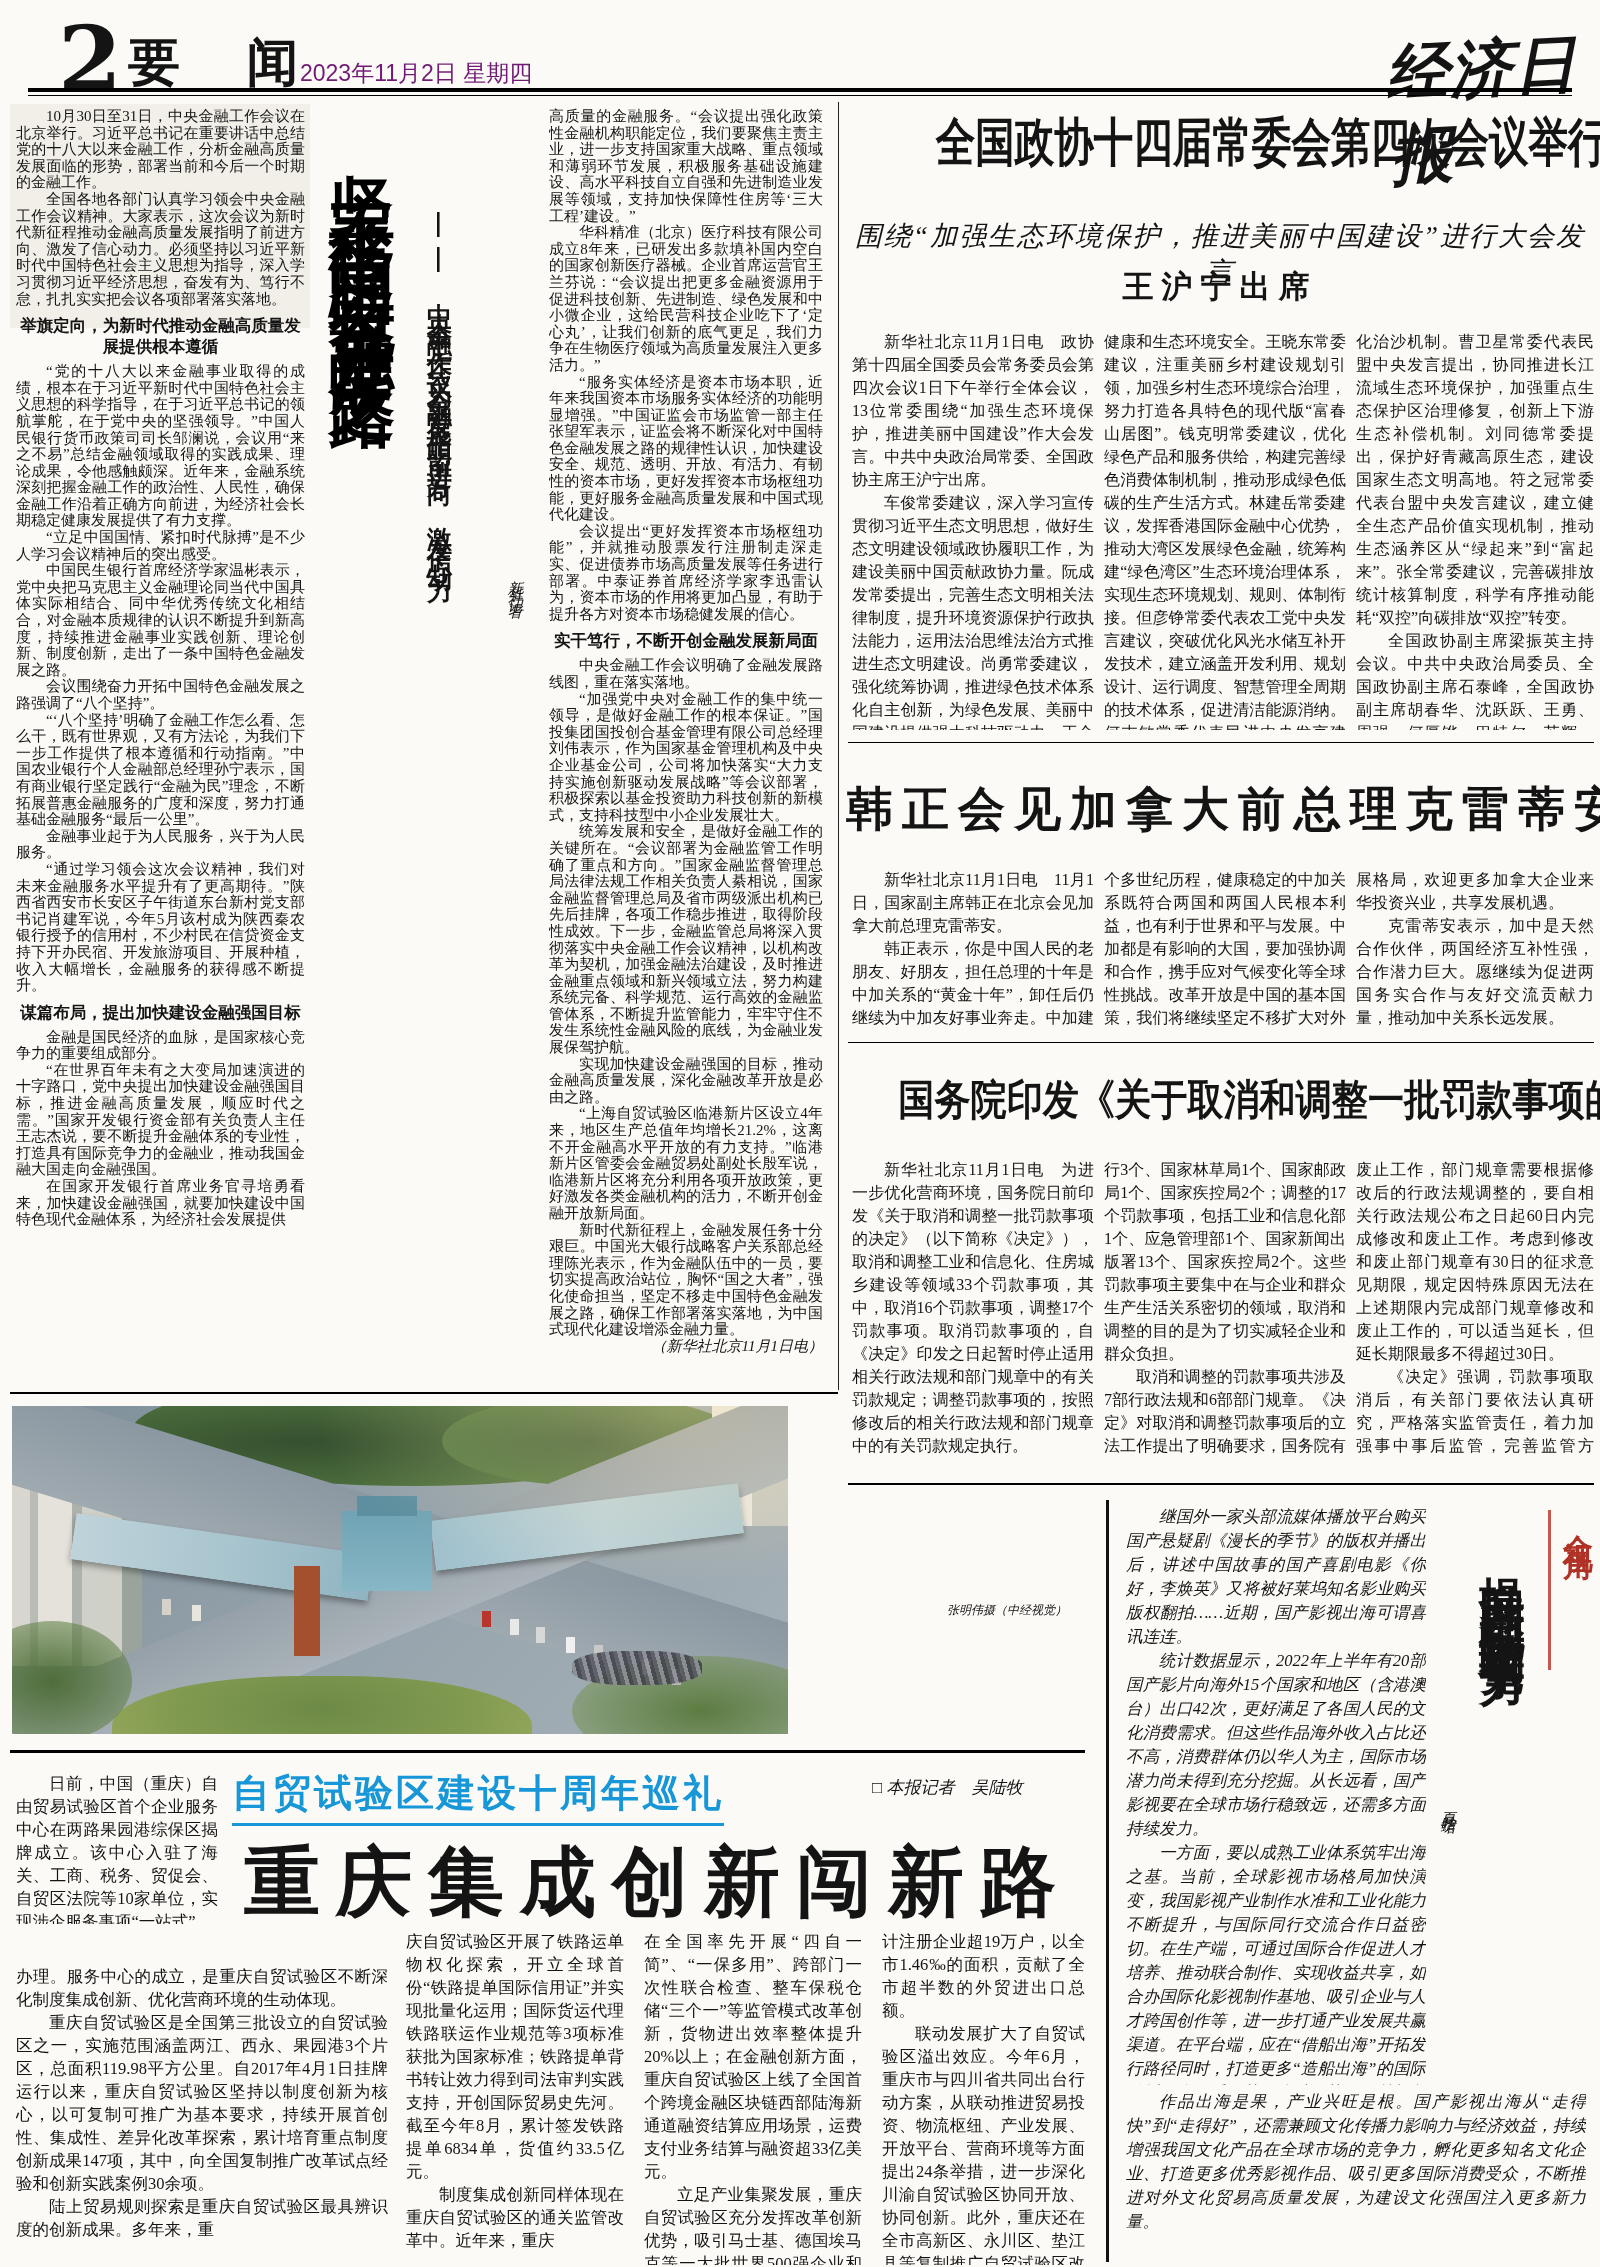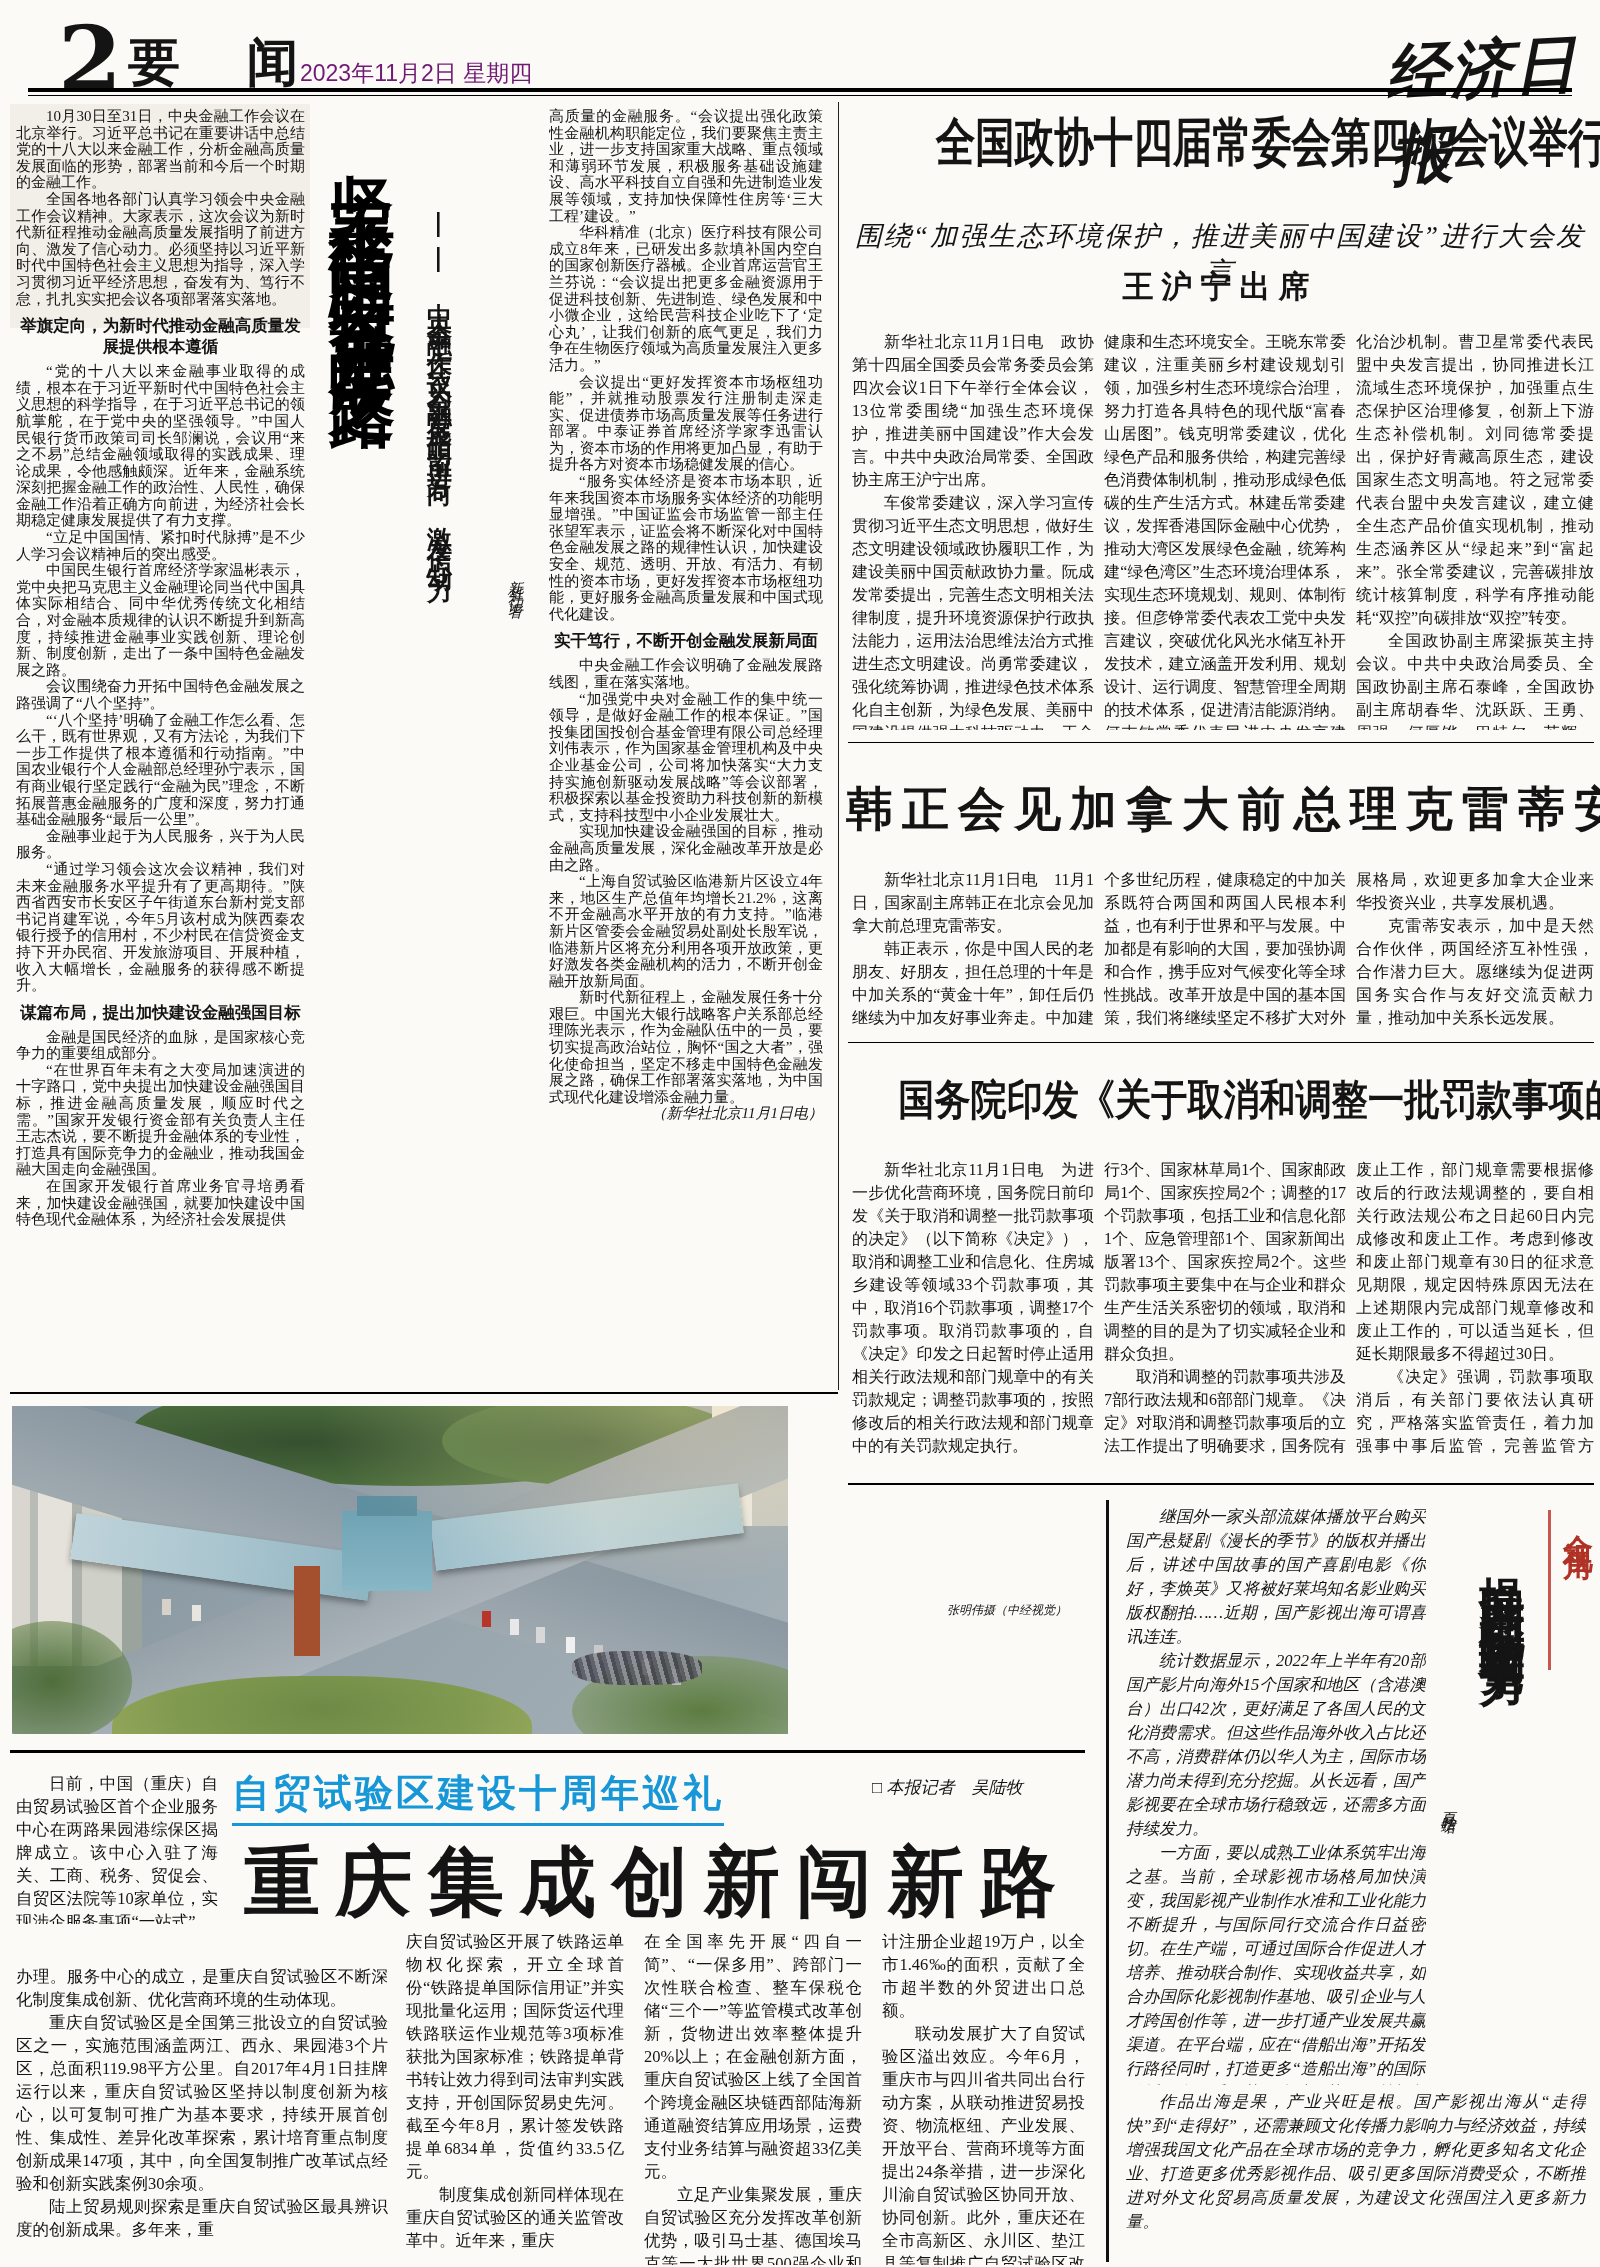--- a/index.html
+++ b/index.html
@@ -78,25 +78,26 @@
     <p>在国家开发银行首席业务官寻培勇看来，加快建设金融强国，就要加快建设中国特色现代金融体系，为经济社会发展提供</p>
   </div>
 
   <div class="abs vert fin-vhead" style="left:318px;top:122px;height:1250px;">坚定不移走中国特色金融发展之路</div>
   <div class="abs vert fin-vsub" style="left:424px;top:212px;height:1120px;">——中央金融工作会议为金融发展指明前进方向、激发信心动力</div>
   <div class="abs vert fin-vby" style="left:505px;top:568px;height:160px;">新华社记者</div>
 
   <div class="abs col fin" style="left:549px;top:108px;width:274px;height:1280px;">
     <p style="text-indent:0;">高质量的金融服务。“会议提出强化政策性金融机构职能定位，我们要聚焦主责主业，进一步支持国家重大战略、重点领域和薄弱环节发展，积极服务基础设施建设、高水平科技自立自强和先进制造业发展等领域，支持加快保障性住房等‘三大工程’建设。”</p>
     <p>华科精准（北京）医疗科技有限公司成立8年来，已研发出多款填补国内空白的国家创新医疗器械。企业首席运营官王兰芬说：“会议提出把更多金融资源用于促进科技创新、先进制造、绿色发展和中小微企业，这给民营科技企业吃下了‘定心丸’，让我们创新的底气更足，我们力争在生物医疗领域为高质量发展注入更多活力。”</p>
+    <p>“服务实体经济是资本市场本职，近年来我国资本市场服务实体经济的功能明显增强。”中国证监会市场监管一部主任张望军表示，证监会将不断深化对中国特色金融发展之路的规律性认识，加快建设安全、规范、透明、开放、有活力、有韧性的资本市场，更好发挥资本市场枢纽功能，更好服务金融高质量发展和中国式现代化建设。</p>
     <p>会议提出“更好发挥资本市场枢纽功能”，并就推动股票发行注册制走深走实、促进债券市场高质量发展等任务进行部署。中泰证券首席经济学家李迅雷认为，资本市场的作用将更加凸显，有助于提升各方对资本市场稳健发展的信心。</p>
-    <p>“服务实体经济是资本市场本职，近年来我国资本市场服务实体经济的功能明显增强。”中国证监会市场监管一部主任张望军表示，证监会将不断深化对中国特色金融发展之路的规律性认识，加快建设安全、规范、透明、开放、有活力、有韧性的资本市场，更好发挥资本市场枢纽功能，更好服务金融高质量发展和中国式现代化建设。</p>
     <p class="subhead">实干笃行，不断开创金融发展新局面</p>
     <p>中央金融工作会议明确了金融发展路线图，重在落实落地。</p>
     <p>“加强党中央对金融工作的集中统一领导，是做好金融工作的根本保证。”国投集团国投创合基金管理有限公司总经理刘伟表示，作为国家基金管理机构及中央企业基金公司，公司将加快落实“大力支持实施创新驱动发展战略”等会议部署，积极探索以基金投资助力科技创新的新模式，支持科技型中小企业发展壮大。</p>
+    <p>统筹发展和安全，是做好金融工作的关键所在。“会议部署为金融监管工作明确了重点和方向。”国家金融监督管理总局法律法规工作相关负责人綦相说，国家金融监督管理总局及省市两级派出机构已先后挂牌，各项工作稳步推进，取得阶段性成效。下一步，金融监管总局将深入贯彻落实中央金融工作会议精神，以机构改革为契机，加强金融法治建设，及时推进金融重点领域和新兴领域立法，努力构建系统完备、科学规范、运行高效的金融监管体系，不断提升监管能力，牢牢守住不发生系统性金融风险的底线，为金融业发展保驾护航。</p>
     <p>实现加快建设金融强国的目标，推动金融高质量发展，深化金融改革开放是必由之路。</p>
     <p>“上海自贸试验区临港新片区设立4年来，地区生产总值年均增长21.2%，这离不开金融高水平开放的有力支持。”临港新片区管委会金融贸易处副处长殷军说，临港新片区将充分利用各项开放政策，更好激发各类金融机构的活力，不断开创金融开放新局面。</p>
     <p>新时代新征程上，金融发展任务十分艰巨。中国光大银行战略客户关系部总经理陈光表示，作为金融队伍中的一员，要切实提高政治站位，胸怀“国之大者”，强化使命担当，坚定不移走中国特色金融发展之路，确保工作部署落实落地，为中国式现代化建设增添金融力量。</p>
     <p class="kai" style="text-align:right;text-indent:0;">（新华社北京11月1日电）</p>
   </div>
 
   <div class="abs vrule" style="left:838px;top:102px;height:1288px;"></div>
 
   <div class="abs head-xl" style="left:846px;top:108px;width:748px;font-size:52px;transform:scaleX(0.76);transform-origin:center;">全国政协十四届常委会第四次会议举行全体会议</div>
   <div class="abs cppcc-sub" style="left:846px;top:218px;width:748px;">围绕“加强生态环境保护，推进美丽中国建设”进行大会发言</div>

